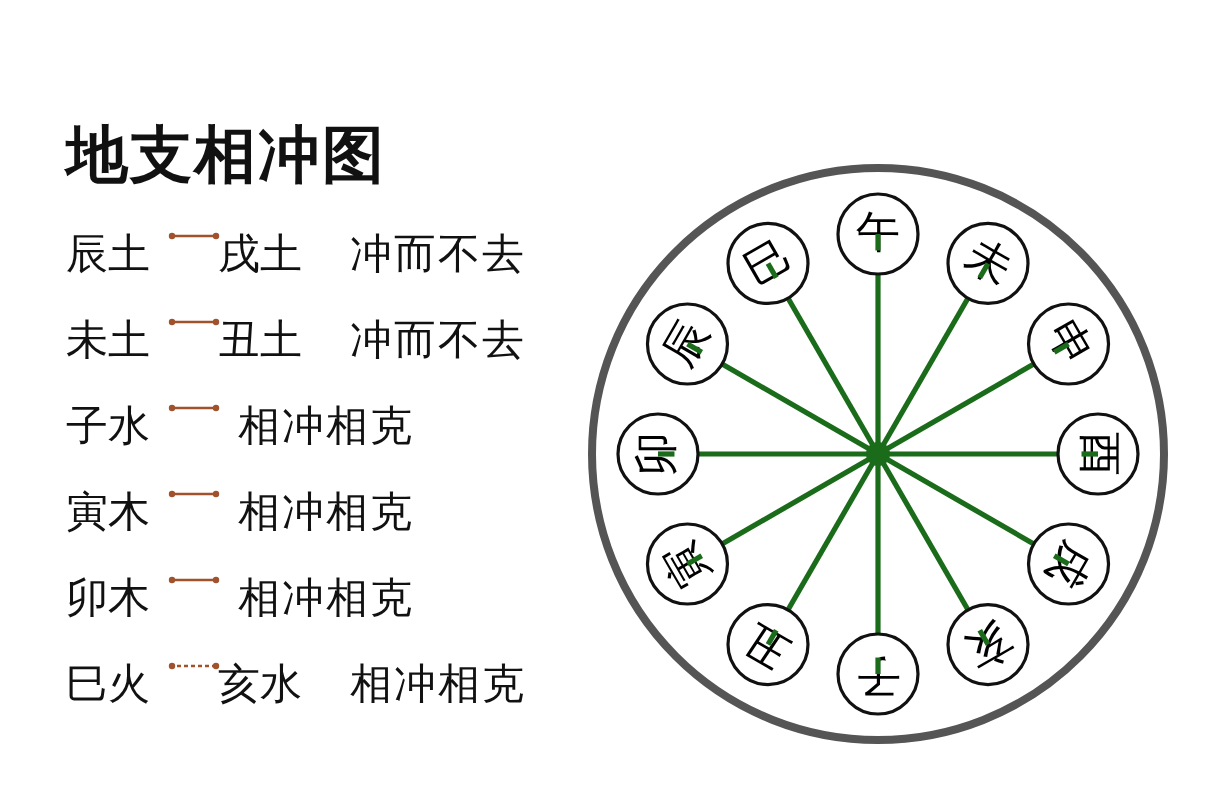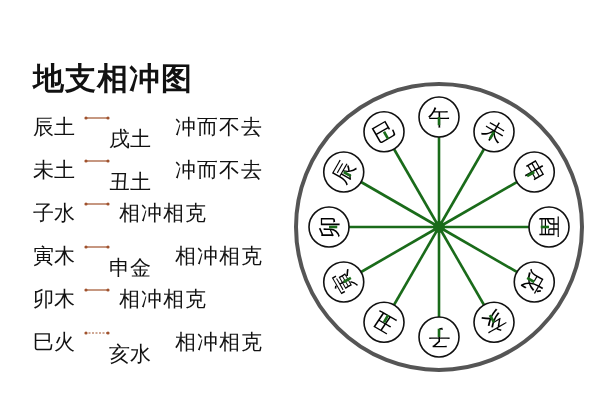--- a/index.html
+++ b/index.html
@@ -5,21 +5,21 @@
   html, body { margin: 0; padding: 0; background: #ffffff; }
   body { width: 604px; height: 402px; position: relative; overflow: hidden;
          font-family: "DejaVu Sans", "Liberation Sans", sans-serif; color: #111; }
   .title { position: absolute; left: 33px; top: 58px; font-size: 31px; font-weight: bold;
            letter-spacing: 1px; line-height: 40px; }
   .rows { position: absolute; left: 33px; top: 113px; }
   .row { height: 43px; display: flex; font-size: 21px; line-height: 28px; }
   .row .a { width: 50px; }
   .row .conn { width: 28px; height: 10px; position: relative; margin: 0 -2px 0 0; }
   .row .conn svg { position: absolute; left: 0; top: 0; }
-  .row .b { width: 56px; margin-top: 12px; }
+  .row .b { width: 56px; }
   .row .desc { margin-left: 10px; letter-spacing: 1px; }
   .wheel { position: absolute; left: 0; top: 0; }
   .node-label { font-family: "DejaVu Sans", sans-serif; font-size: 22px; }
 </style>
 </head>
 <body>
 
 <div class="title">地支相冲图</div>
 
 <div class="rows">
@@ -60,21 +60,20 @@
   </div>
   <div class="row">
     <span class="a">寅木</span>
     <span class="conn">
         <svg width="28" height="10">
           <line x1="2" y1="5" x2="26" y2="5" stroke="#a0522d" stroke-width="1.2"></line>
           <circle cx="3" cy="5" r="1.6" fill="#a0522d"></circle>
           <circle cx="25" cy="5" r="1.6" fill="#a0522d"></circle>
         </svg>
       </span>
-    <span class="b">申金</span>
     <span class="desc">相冲相克</span>
   </div>
   <div class="row">
     <span class="a">卯木</span>
     <span class="conn">
         <svg width="28" height="10">
           <line x1="2" y1="5" x2="26" y2="5" stroke="#a0522d" stroke-width="1.2"></line>
           <circle cx="3" cy="5" r="1.6" fill="#a0522d"></circle>
           <circle cx="25" cy="5" r="1.6" fill="#a0522d"></circle>
         </svg>

